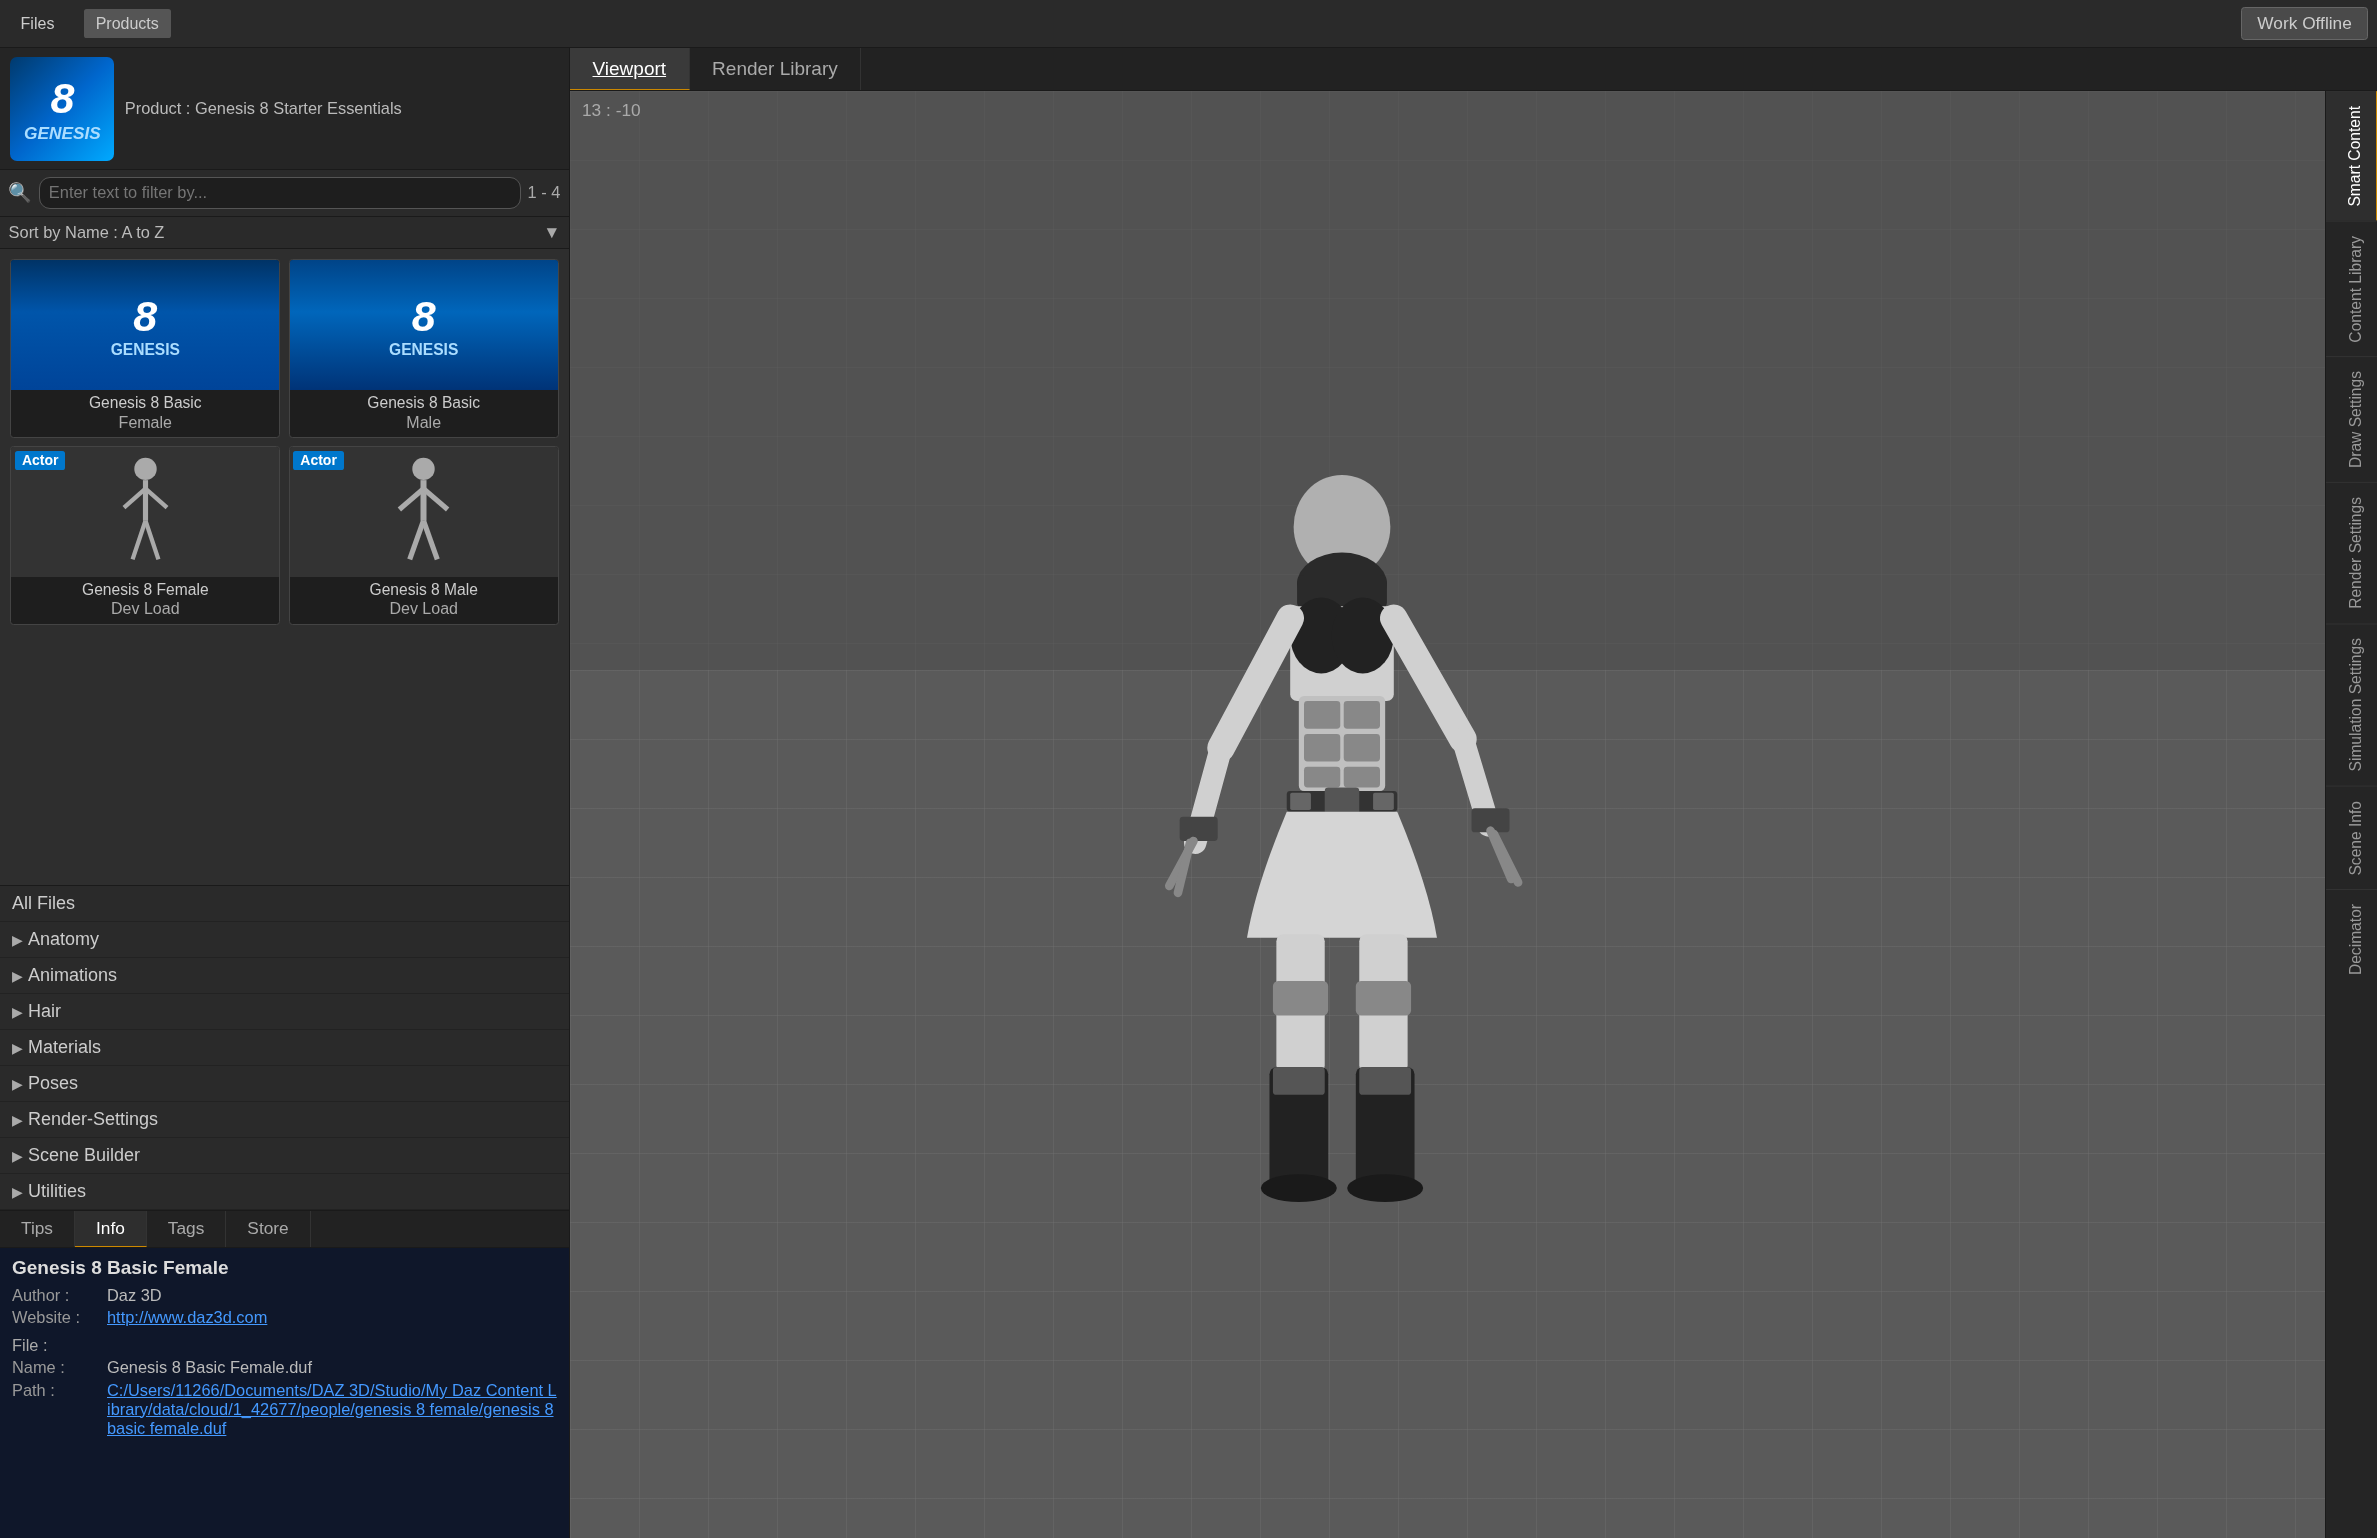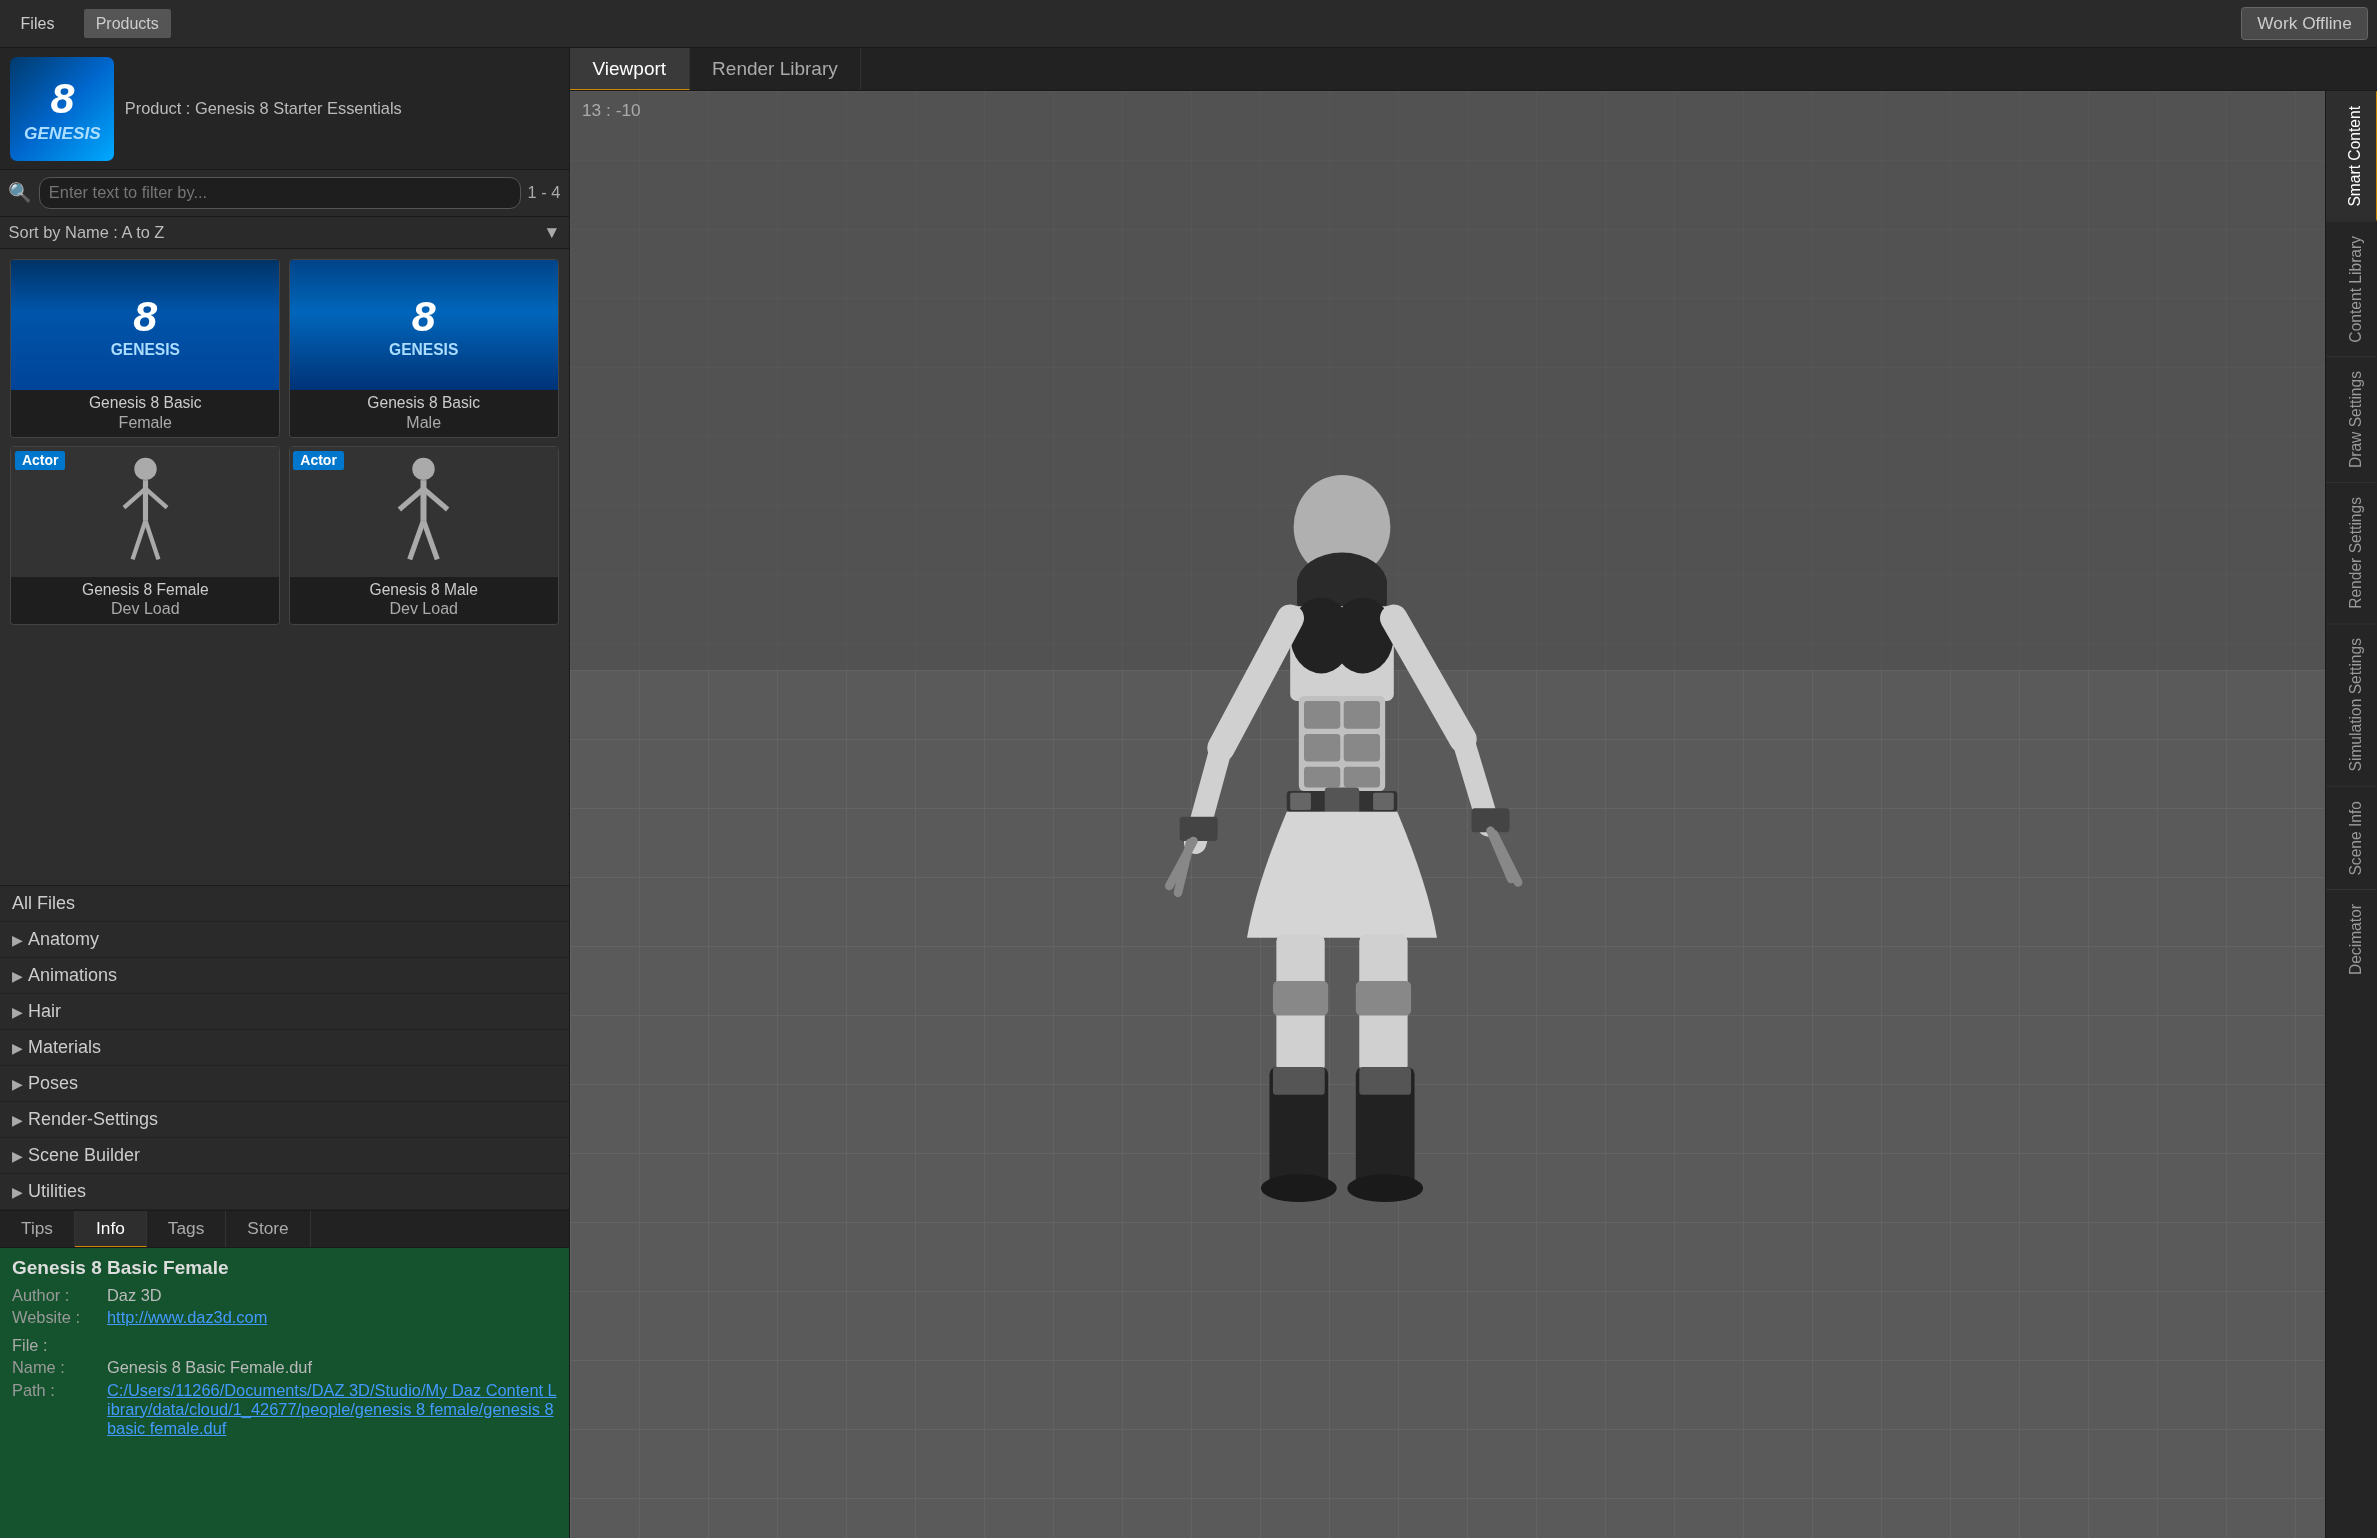--- a/index.html
+++ b/index.html
@@ -226,21 +226,21 @@
     .nav-arrow {
       margin-right: 5.2px;
       font-size: 14px;
       color: #aaa;
     }
 
     
     #bottom-panel {
       height: 328px;
       border-top: 1.7px solid #1a1a1a;
-      background: #14532d;
+      background: #0f172a;
       display: flex;
       flex-direction: column;
     }
     #bottom-tabs {
       display: flex;
       background: #222;
       border-bottom: 0.9px solid #1a1a1a;
     }
     .bottom-tab {
       padding: 7px 21px;
@@ -299,20 +299,21 @@
       cursor: pointer;
       border-right: 0.9px solid #333;
       height: 100%;
       display: flex;
       align-items: center;
     }
     .viewport-tab.active {
       background: #3a3a3a;
       color: #fff;
       border-bottom: 1.7px solid #cc8800;
+      text-decoration: underline;
     }
     #viewport-canvas {
       flex: 1;
       background: #4a4a4a;
       position: relative;
       overflow: hidden;
     }
 
     
     .grid-floor {

